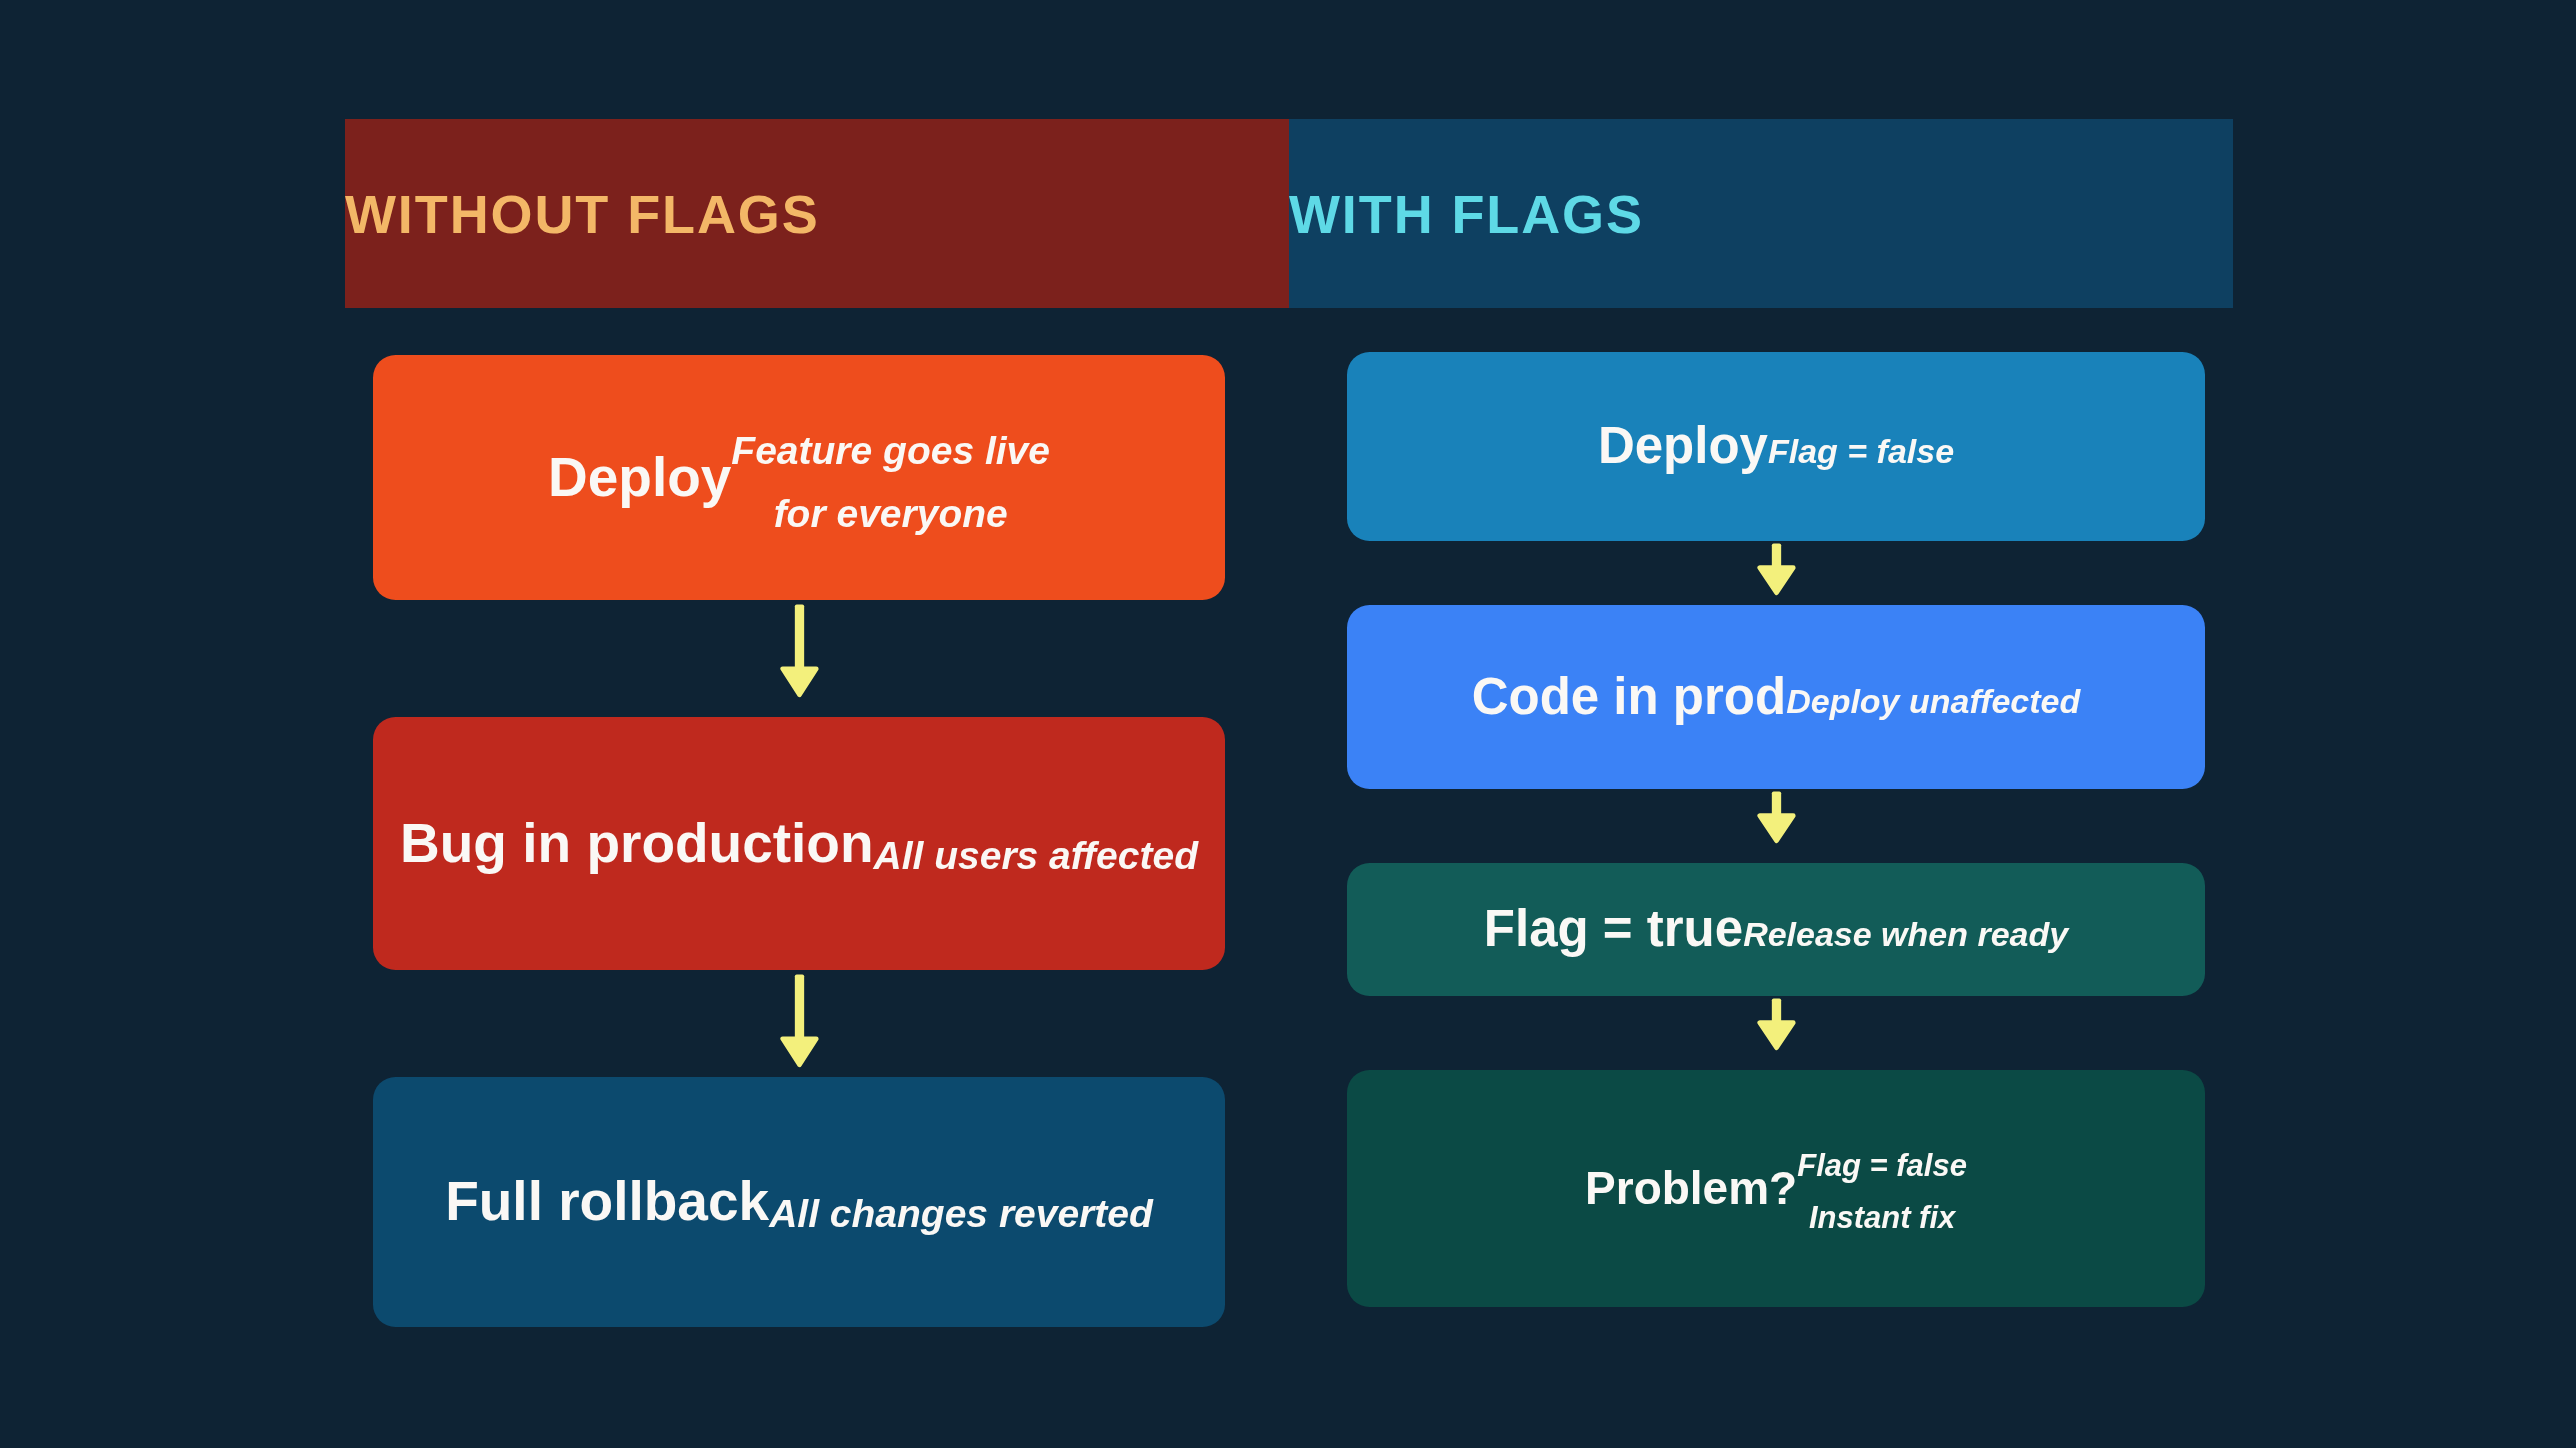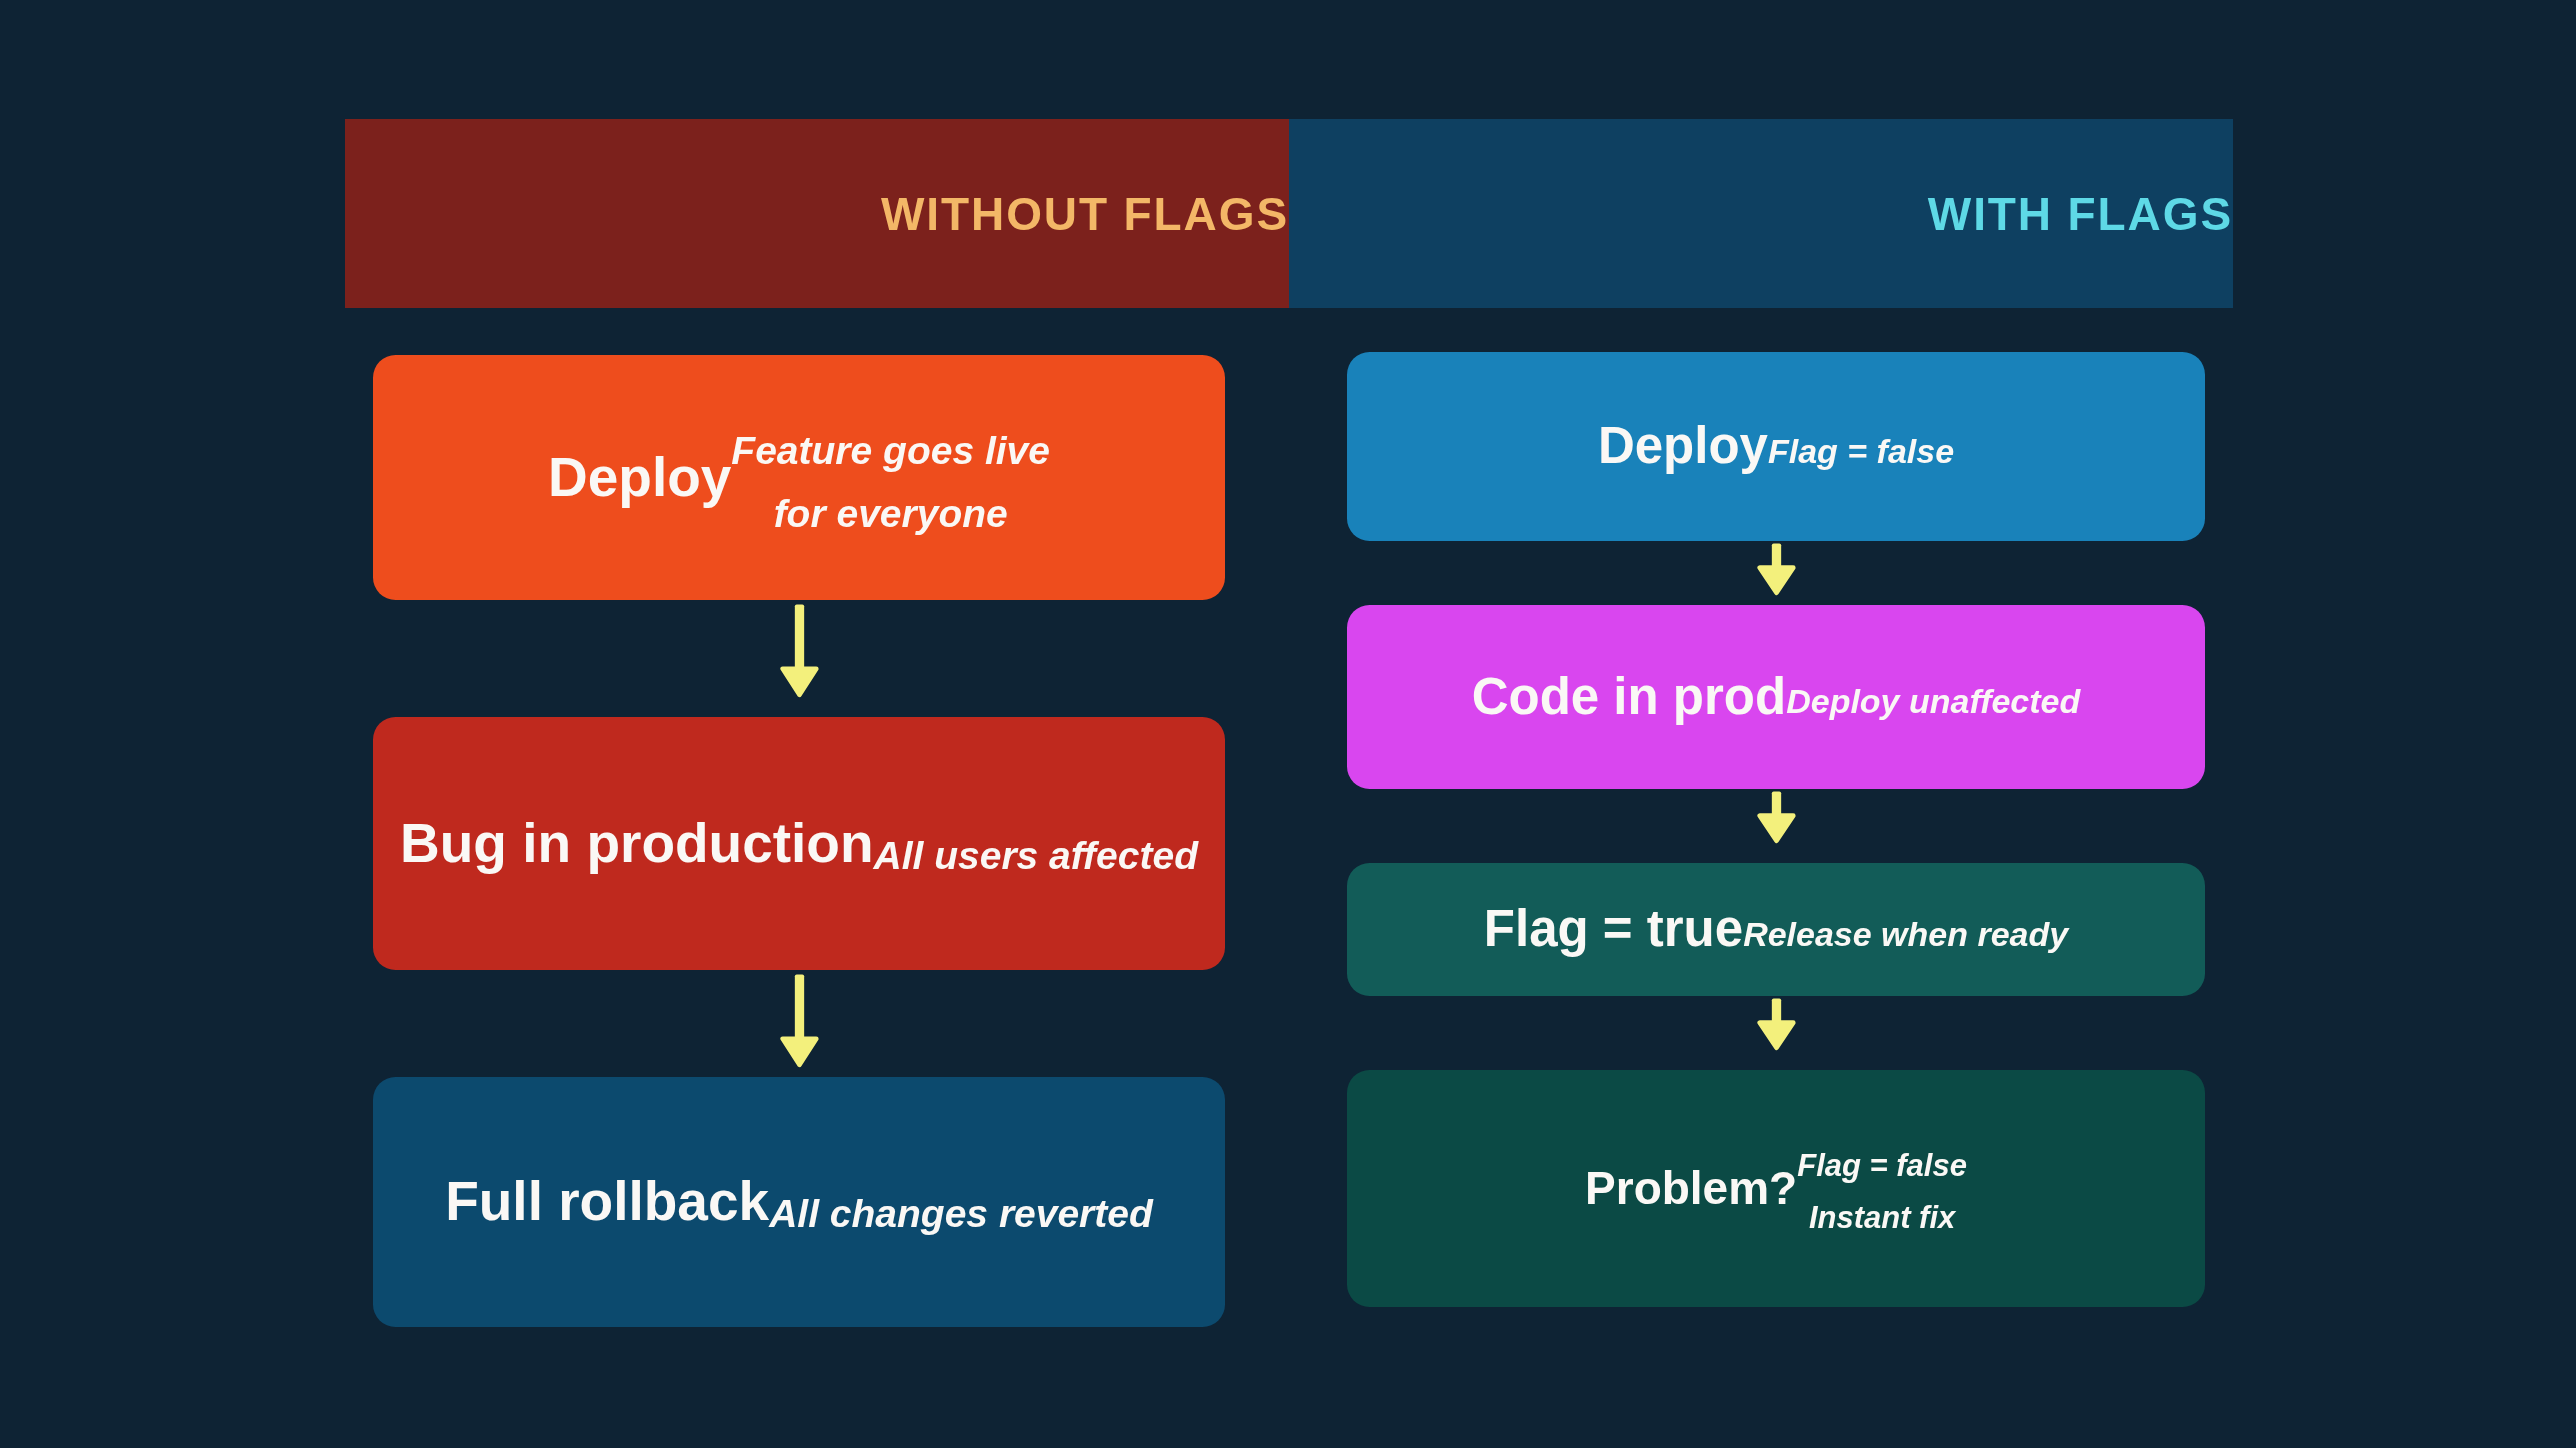--- a/index.html
+++ b/index.html
@@ -3,22 +3,22 @@
 <meta charset="utf-8">
 <style>
   html,body{margin:0;padding:0;background:#0e2334;}
   .canvas{
     position:relative;width:2576px;height:1448px;overflow:hidden;
     background:#0e2334;
     font-family:"Liberation Sans",sans-serif;
   }
   .header{position:absolute;left:345px;top:119px;width:1888px;height:189px;display:flex;}
   .header-cell{
-    flex:1;display:flex;align-items:center;justify-content:flex-end;
-    font-weight:bold;font-size:46px;letter-spacing:1.9px;
+    flex:1;display:flex;align-items:center;justify-content:flex-start;
+    font-weight:bold;font-size:54px;letter-spacing:1.9px;
   }
   .col{position:absolute;display:flex;flex-direction:column;align-items:center;}
   .col-left{left:373px;top:355px;width:852px;}
   .col-right{left:1347px;top:352px;width:858px;}
   .step{
     width:100%;border-radius:22.6px;color:#faf8f5;text-align:center;
     display:flex;flex-direction:row;align-items:center;justify-content:center;
   }
   .step-l1{height:245px;}
   .step-l2{height:253px;}
@@ -107,21 +107,21 @@
       </div>
     </div>
 
     <div class="gap gap-r1">
       <svg class="arrow-short" viewBox="0 0 44 56" style="color: rgb(243, 240, 124);">
         <rect x="17" y="0" width="10" height="28" rx="2" fill="currentColor"></rect>
         <path d="M4,26 L40,26 L22,53 Z" fill="currentColor" stroke="currentColor" stroke-width="5" stroke-linejoin="round"></path>
       </svg>
     </div>
 
-    <div class="step step-r2" style="background: #d946ef;">
+    <div class="step step-r2" style="background: #3b82f6;">
       <div class="step-title">Code in prod</div>
       <div class="step-sub">
         <div>Deploy unaffected</div>
       </div>
     </div>
 
     <div class="gap gap-r">
       <svg class="arrow-short" viewBox="0 0 44 56" style="color: rgb(243, 240, 124);">
         <rect x="17" y="0" width="10" height="28" rx="2" fill="currentColor"></rect>
         <path d="M4,26 L40,26 L22,53 Z" fill="currentColor" stroke="currentColor" stroke-width="5" stroke-linejoin="round"></path>

